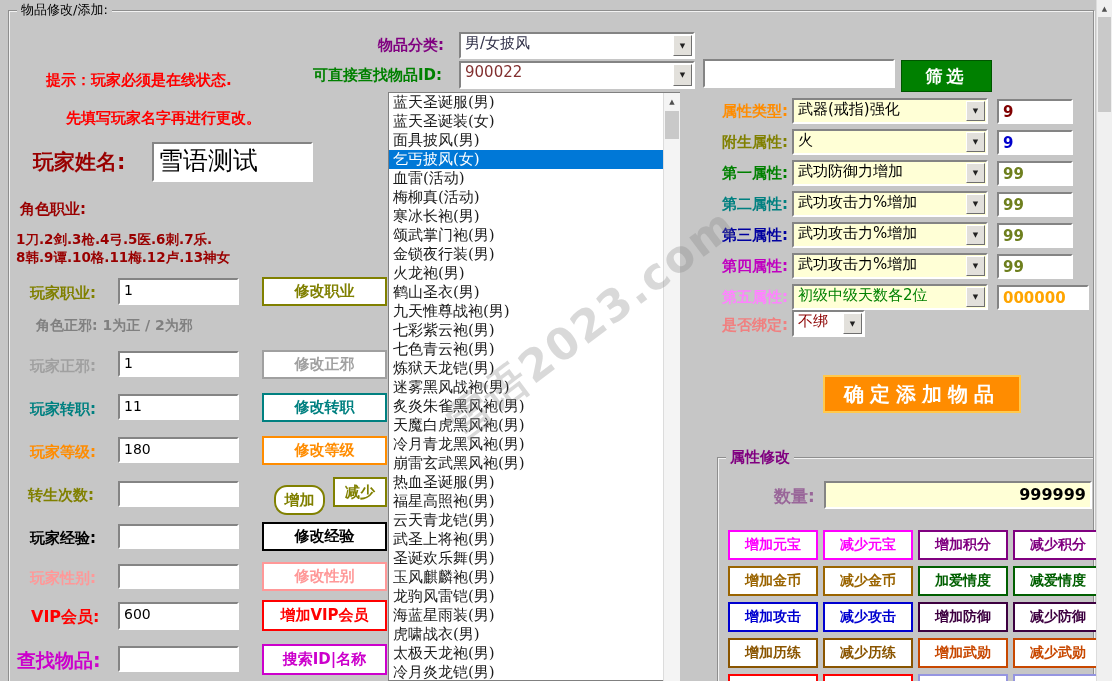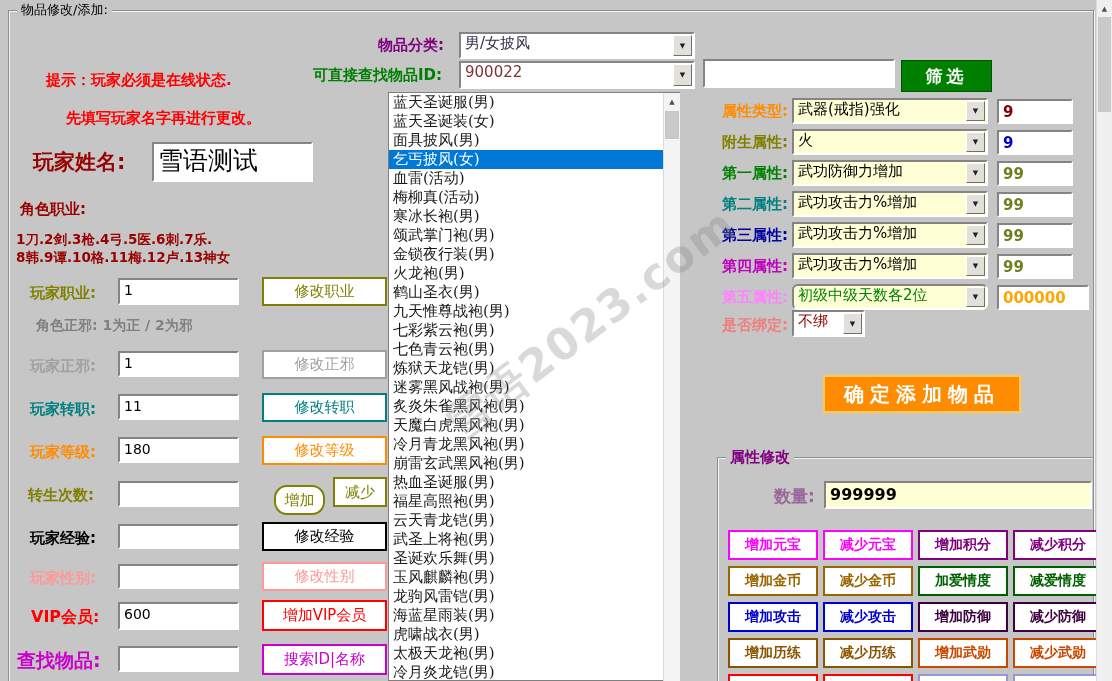--- a/index.html
+++ b/index.html
@@ -15,21 +15,21 @@
     box-sizing:border-box;padding:2px 4px;font-size:14px;line-height:1.2;overflow:hidden;white-space:nowrap;}
   
   .combo{position:absolute;background:#FFF;border:2px solid;border-color:#848484 #FFFFFF #FFFFFF #848484;
     box-sizing:border-box;display:flex;align-items:flex-start;padding-left:4px;font-size:15px;overflow:hidden;white-space:nowrap;}
   .combo.yellow{background:#FFFFD6;}
   .combo .arrow-btn{position:absolute;right:1px;top:1px;bottom:1px;width:17px;background:#E2E0DB;
     border:1px solid;border-color:#FFF #6F6F6F #6F6F6F #FFF;display:flex;align-items:center;justify-content:center;
     font-size:7px;color:#222;}
   
   .obtn{position:absolute;background:#FFF;border:2px solid #000;box-sizing:border-box;display:flex;
-    align-items:center;justify-content:center;font-weight:normal;font-size:15px;cursor:default;}
+    align-items:center;justify-content:center;font-weight:bold;font-size:15px;cursor:default;}
   
   .listbox{position:absolute;left:388px;top:92px;width:292px;height:589px;background:#FFF;
     border:1px solid #808080;box-sizing:border-box;overflow:hidden;
     font-family:"DejaVu Serif","Liberation Serif",serif;}
   .listbox .item{height:19px;line-height:19px;padding-left:4px;font-size:15px;color:#1A1A1A;white-space:nowrap;}
   .listbox .item.sel{background:#0078D7;color:#FFF;}
   
   .vscroll{position:absolute;background:#F4F4F4;border-left:1px solid #DCDCDC;box-sizing:border-box;}
   .vscroll .sb-arrow{position:absolute;left:0;right:0;top:0;height:17px;display:flex;align-items:center;
     justify-content:center;font-size:7px;color:#505050;}
@@ -196,38 +196,38 @@
   <div class="tb bold" style="left: 997px; top: 223px; width: 76px; height: 25px; font-size: 15px; color: rgb(110, 127, 30);">99</div>
 
   <div class="abs bold" style="left: 700px; top: 257px; width: 88px; text-align: right; color: rgb(192, 0, 192);">第四属性:</div>
   <div class="combo yellow" style="left:792px;top:253px;width:196px;height:26px;">
     <span style="color: rgb(0, 0, 0);">武功攻击力%增加</span>
     <span class="arrow-btn">▼</span>
   </div>
   <div class="tb bold" style="left: 997px; top: 254px; width: 76px; height: 25px; font-size: 15px; color: rgb(110, 127, 30);">99</div>
 
   <div class="abs bold" style="left: 700px; top: 288px; width: 88px; text-align: right; color: rgb(255, 130, 255);">第五属性:</div>
-  <div class="combo yellow" style="left:792px;top:284px;width:196px;height:26px;border-radius:6px;">
+  <div class="combo yellow" style="left:792px;top:284px;width:196px;height:26px;">
     <span style="color: rgb(0, 128, 0);">初级中级天数各2位</span>
     <span class="arrow-btn">▼</span>
   </div>
   <div class="tb bold" style="left: 997px; top: 285px; width: 92px; height: 25px; font-size: 15px; color: rgb(255, 165, 0);">000000</div>
 
   <div class="abs bold" style="left: 700px; top: 316px; width: 88px; text-align: right; color: rgb(240, 128, 128);">是否绑定:</div>
   <div class="combo" style="left:792px;top:310px;width:73px;height:27px;">
     <span style="color: rgb(139, 0, 0);">不绑</span>
     <span class="arrow-btn">▼</span>
   </div>
 
   <div class="abs add-btn" style="left:823px;top:375px;width:198px;height:38px;">确定添加物品</div>
 
   <div class="groupbox" style="left:717px;top:457px;width:375px;height:300px;">
     <span class="gb-label bold" style="color:#800080;font-size:15px;">属性修改</span>
     <div class="abs bold" style="left:56px;top:27px;color:#996699;font-size:17px;">数量:</div>
-    <div class="tb bold" style="left:106px;top:23px;width:268px;height:28px;background:#FFFFD6;font-size:16px;">999999</div>
+    <div class="tb bold" style="left:106px;top:23px;width:268px;height:28px;background:#FFFFD6;font-size:16px;text-align:right;">999999</div>
     <div class="btn-grid">
 
     <div class="gbtn" style="color: rgb(255, 0, 255); border-color: rgb(255, 0, 255);">增加元宝</div>
         <div class="gbtn" style="color: rgb(255, 0, 255); border-color: rgb(255, 0, 255);">减少元宝</div>
         <div class="gbtn" style="color: rgb(128, 0, 128); border-color: rgb(128, 0, 128);">增加积分</div>
         <div class="gbtn" style="color: rgb(128, 0, 128); border-color: rgb(128, 0, 128);">减少积分</div>
         <div class="gbtn" style="color: rgb(154, 100, 0); border-color: rgb(154, 100, 0);">增加金币</div>
         <div class="gbtn" style="color: rgb(154, 100, 0); border-color: rgb(154, 100, 0);">减少金币</div>
         <div class="gbtn" style="color: rgb(0, 95, 0); border-color: rgb(0, 95, 0);">加爱情度</div>
         <div class="gbtn" style="color: rgb(0, 95, 0); border-color: rgb(0, 95, 0);">减爱情度</div>

